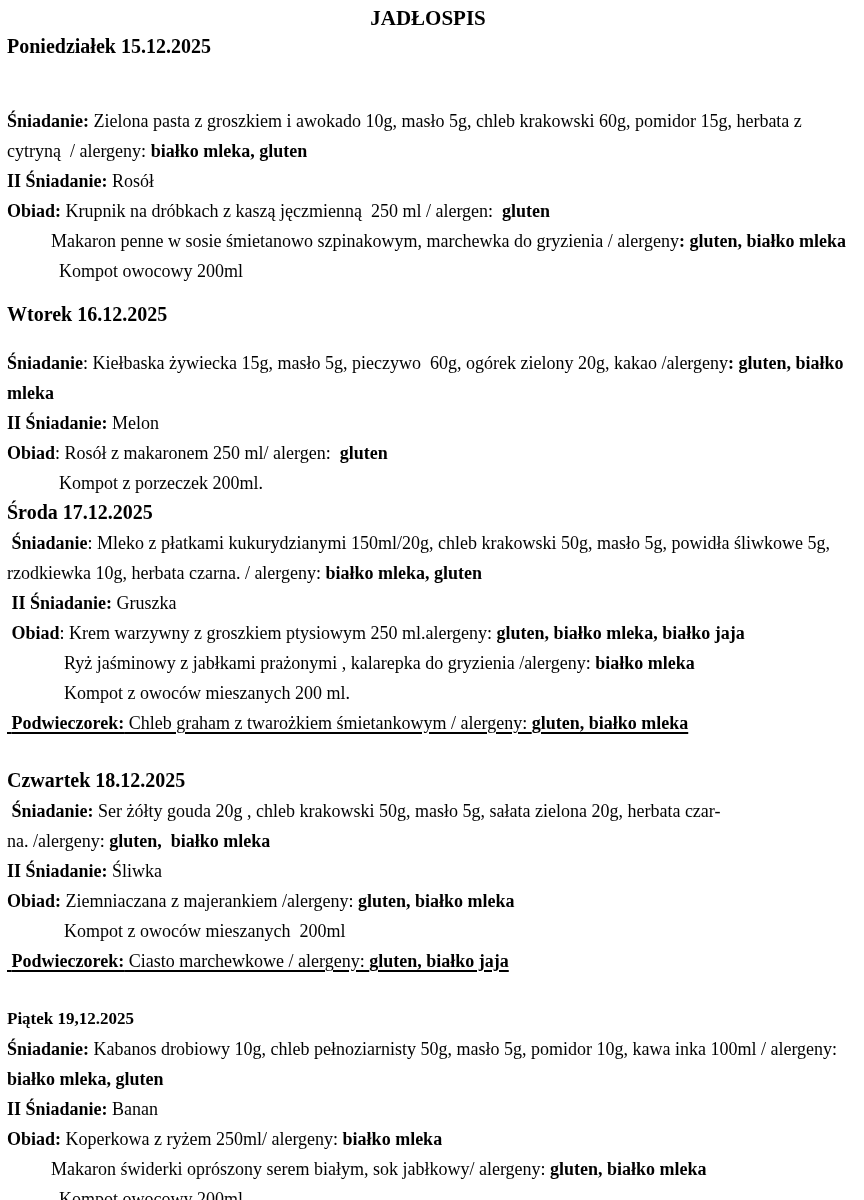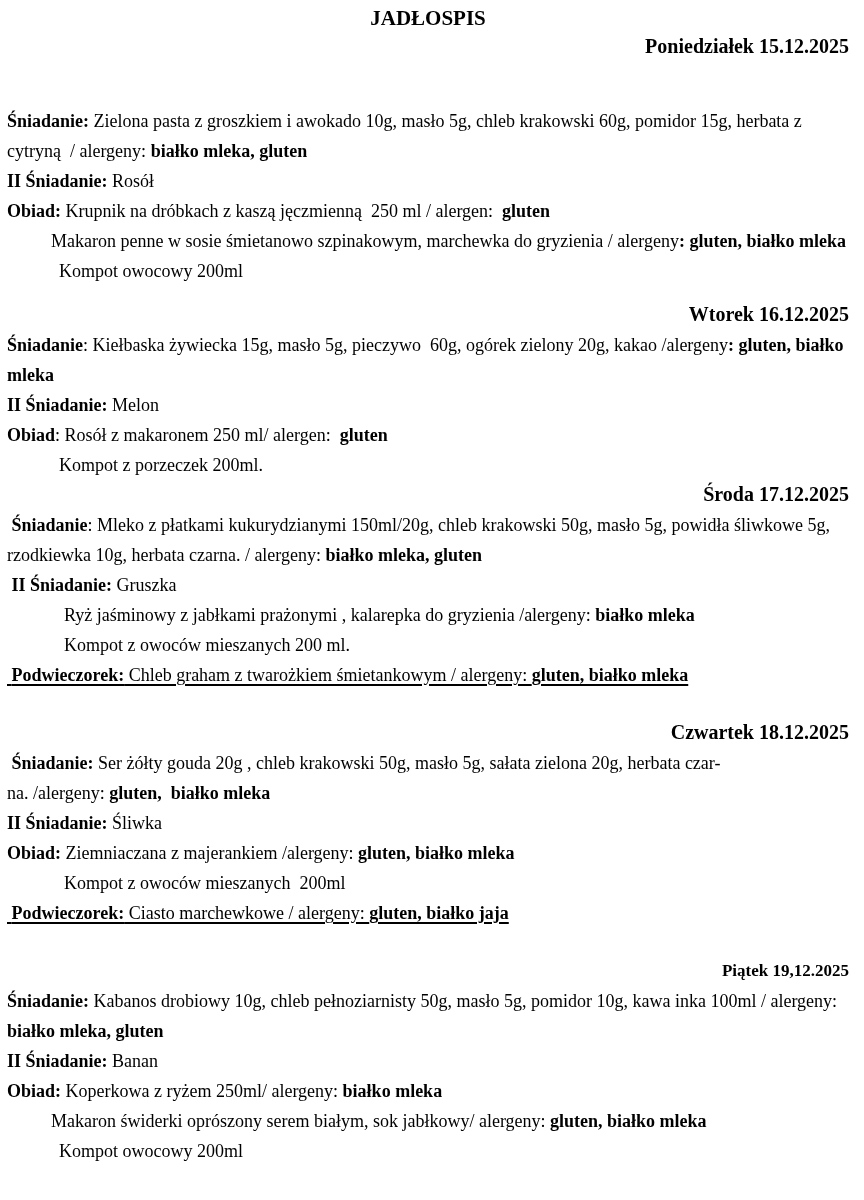--- a/index.html
+++ b/index.html
@@ -8,38 +8,38 @@
     background: #ffffff; color: #000000;
     font-family: "Liberation Serif", "DejaVu Serif", serif;
   }
   .page { padding: 4px 15px 0 7px; }
   .doc-title {
     font-size: 21px; line-height: 28px; margin: 0;
     text-align: center; font-weight: 700;
   }
   .day-title {
     font-size: 20px; line-height: 28px; margin: 0;
-    text-align: right; font-weight: 700;
+    text-align: left; font-weight: 700;
   }
   .line {
     font-size: 18px; line-height: 30px; margin: 0;
     white-space: pre-wrap;
   }
   .b { font-weight: 700; }
   .n { font-weight: 400; }
   .u {
     text-decoration: underline;
     text-decoration-thickness: 2px;
     text-underline-offset: 3px;
   }
   .ind1 { text-indent: 44px; }
   .ind2 { text-indent: 52px; }
   .ind3 { text-indent: 57px; }
   .day-1 > .day-title { margin-bottom: 46px; }
-  .day-2 > .day-title { margin-top: 14px; margin-bottom: 2px; }
+  .day-2 > .day-title { margin-top: 14px; margin-bottom: 20px; }
   .day-3 > .day-title { margin-top: 0;    margin-bottom: 2px; }
   .day-4 > .day-title { margin-top: 28px; margin-bottom: 2px; }
   .day-5 > .day-title { margin-top: 30px; margin-bottom: 2px; font-size: 17px; line-height: 26px; }
 </style>
 </head>
 <body>
 
 <div class="page">
   <h1 class="doc-title">JADŁOSPIS</h1>
   <div id="days">
@@ -55,20 +55,21 @@
         <h2 class="day-title">Wtorek 16.12.2025</h2>
         <p class="line"><span class="b">Śniadanie</span><span class="n">: Kiełbaska żywiecka 15g, masło 5g, pieczywo  60g, ogórek zielony 20g, kakao /alergeny</span><span class="b">: gluten, białko mleka</span></p>
         <p class="line"><span class="b">II Śniadanie:</span><span class="n"> Melon</span></p>
         <p class="line"><span class="b">Obiad</span><span class="n">: Rosół z makaronem 250 ml/ alergen:  </span><span class="b">gluten</span></p>
         <p class="line ind2"><span class="n">Kompot z porzeczek 200ml.</span></p>
       </section>
       <section class="day day-3">
         <h2 class="day-title">Środa 17.12.2025</h2>
         <p class="line"><span class="n"> </span><span class="b">Śniadanie</span><span class="n">: Mleko z płatkami kukurydzianymi 150ml/20g, chleb krakowski 50g, masło 5g, powidła śliwkowe 5g, rzodkiewka 10g, herbata czarna. / alergeny: </span><span class="b">białko mleka, gluten</span></p>
         <p class="line"><span class="n"> </span><span class="b">II Śniadanie:</span><span class="n"> Gruszka</span></p>
+        <p class="line"><span class="n"> </span><span class="b">Obiad</span><span class="n">: Krem warzywny z groszkiem ptysiowym 250 ml.alergeny: </span><span class="b">gluten, białko mleka, białko jaja</span></p>
         <p class="line ind3"><span class="n">Ryż jaśminowy z jabłkami prażonymi , kalarepka do gryzienia /alergeny: </span><span class="b">białko mleka</span></p>
         <p class="line ind3"><span class="n">Kompot z owoców mieszanych 200 ml.</span></p>
         <p class="line u"><span class="n"> </span><span class="b">Podwieczorek:</span><span class="n"> Chleb graham z twarożkiem śmietankowym / alergeny: </span><span class="b">gluten, białko mleka</span></p>
       </section>
       <section class="day day-4">
         <h2 class="day-title">Czwartek 18.12.2025</h2>
         <p class="line"><span class="n"> </span><span class="b">Śniadanie:</span><span class="n"> Ser żółty gouda 20g , chleb krakowski 50g, masło 5g, sałata zielona 20g, herbata czar-</span><br><span class="n">na. /alergeny: </span><span class="b">gluten,  białko mleka</span></p>
         <p class="line"><span class="b">II Śniadanie:</span><span class="n"> Śliwka</span></p>
         <p class="line"><span class="b">Obiad:</span><span class="n"> Ziemniaczana z majerankiem /alergeny: </span><span class="b">gluten, białko mleka</span></p>
         <p class="line ind3"><span class="n">Kompot z owoców mieszanych  200ml</span></p>

